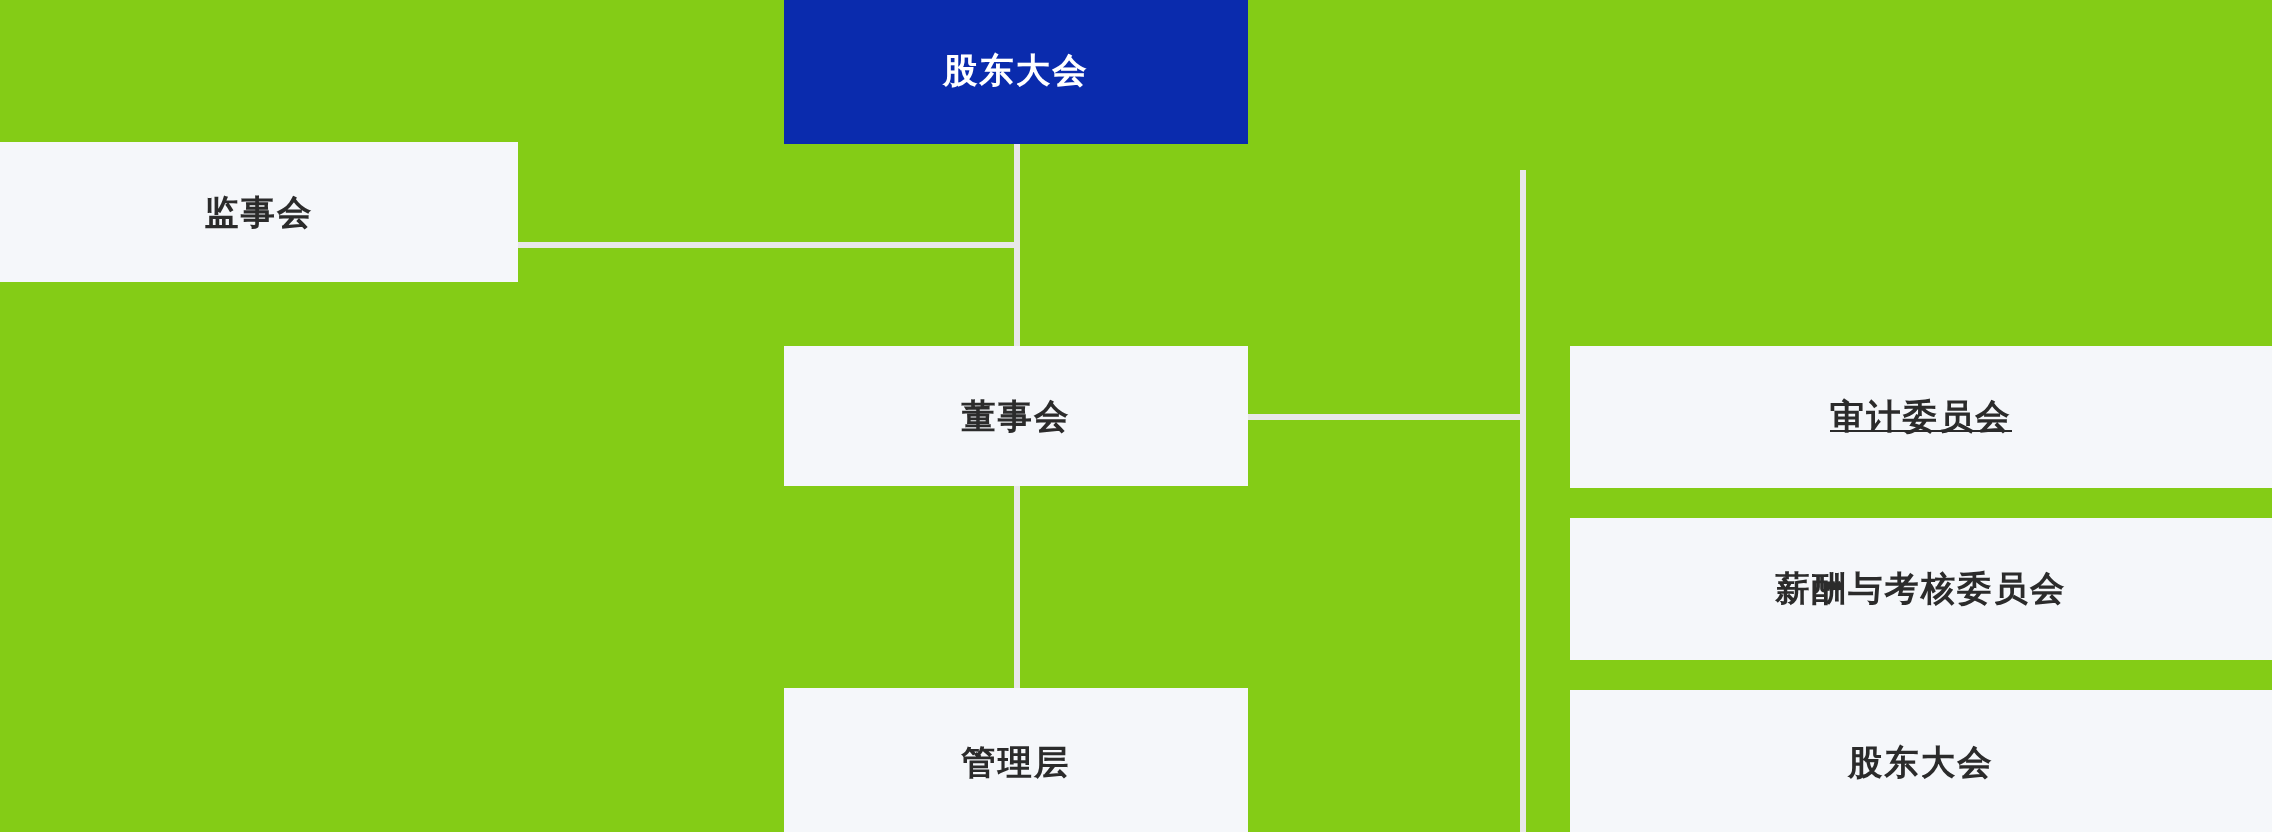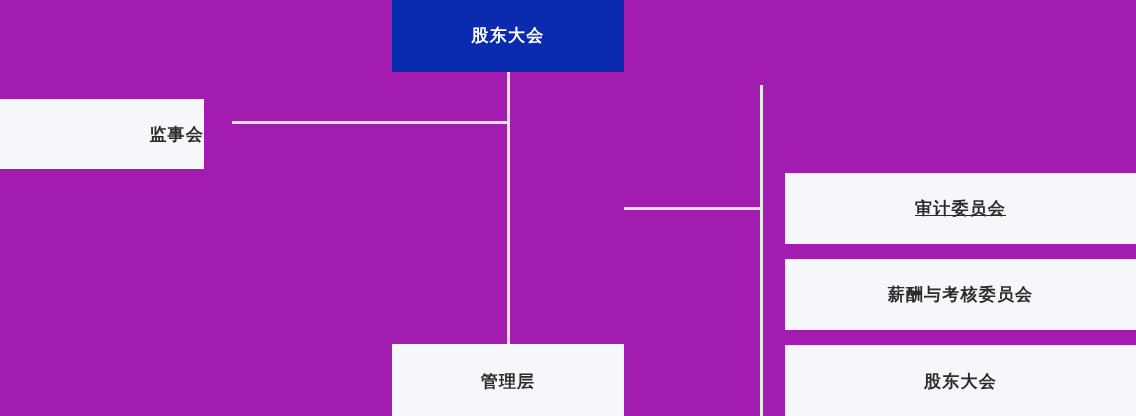--- a/index.html
+++ b/index.html
@@ -4,21 +4,21 @@
 <style>
   html, body {
     margin: 0;
     padding: 0;
     background: #000000;
   }
   #canvas {
     position: relative;
     width: 1136px;
     height: 416px;
-    background: #a21caf;
+    background: #84cc16;
     overflow: hidden;
     font-family: "Liberation Sans", "DejaVu Sans", sans-serif;
   }
   .node {
     position: absolute;
     display: flex;
     align-items: center;
     justify-content: center;
     box-sizing: border-box;
     font-size: 17px;
@@ -39,21 +39,21 @@
     background: #E8E8E8;
     z-index: 1;
   }
   .node-label {
     display: block;
     white-space: nowrap;
   }
 
   
   #node-shareholders { left: 392px; top: -2px;  width: 232px; height: 74px; }
-  #node-supervisors  { left: 0px;   top: 99px;  width: 204px; height: 70px; justify-content: flex-end; }
+  #node-supervisors  { left: 0px;   top: 71px;  width: 259px; height: 70px; }
   #node-board        { left: 392px; top: 173px; width: 232px; height: 70px; }
   #node-management   { left: 392px; top: 344px; width: 232px; height: 74px; }
 
   #node-strategy     { left: 785px; top: 87px;  width: 351px; height: 72px; }
   #node-audit        { left: 785px; top: 173px; width: 351px; height: 71px; text-decoration: underline; }
   #node-remuneration { left: 785px; top: 259px; width: 351px; height: 71px; }
   #node-nomination   { left: 785px; top: 345px; width: 351px; height: 73px; }
 
   
   #conn-spine-center   { left: 507px; top: 72px;  width: 3px;   height: 272px; }
@@ -72,20 +72,23 @@
   <div class="connector" id="conn-board-h"></div>
 
   <div class="node node-primary" id="node-shareholders">
     <span class="node-label">股东大会</span>
   </div>
 
   <div class="node node-light" id="node-supervisors">
     <span class="node-label">监事会</span>
   </div>
 
+  <div class="node node-light" id="node-board">
+    <span class="node-label">董事会</span>
+  </div>
 
   <div class="node node-light" id="node-management">
     <span class="node-label">管理层</span>
   </div>
 
 
   <div class="node node-light" id="node-audit">
     <span class="node-label">审计委员会</span>
   </div>
 

